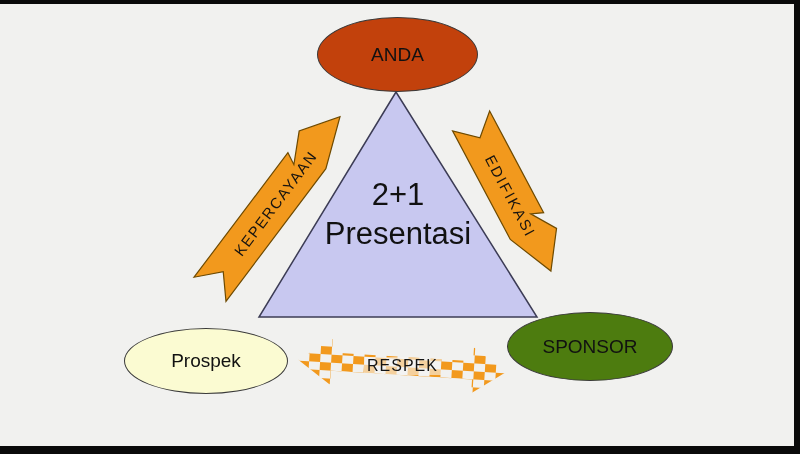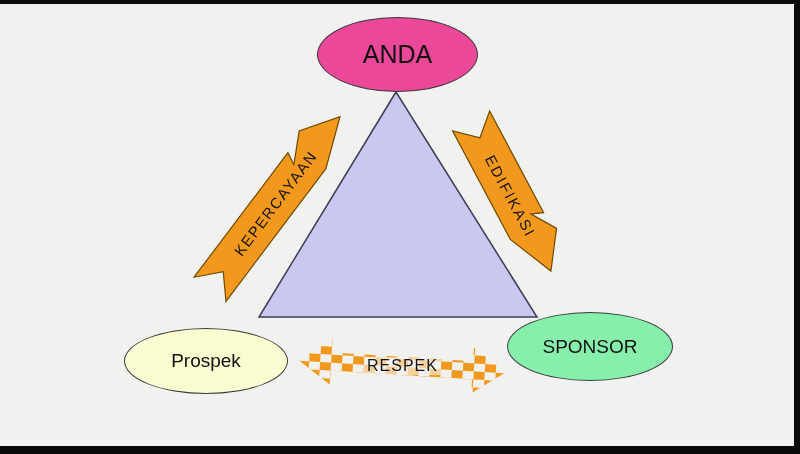--- a/index.html
+++ b/index.html
@@ -29,31 +29,31 @@
     border: 1.5px solid #3a3a3a;
     border-radius: 50%;
     display: flex; flex-direction: column;
     align-items: center; justify-content: center;
     text-align: center;
     box-sizing: border-box;
     line-height: 1.25;
   }
   .node-top {
     left: 317px; top: 17px; width: 161px; height: 75px;
-    background: #ec4899;
-    font-size: 25px;
+    background: #c2410c;
+    font-size: 19px;
   }
   .node-left {
     left: 124px; top: 328px; width: 164px; height: 66px;
     background: #fbfbd2;
     font-size: 19px;
   }
   .node-right {
     left: 507px; top: 312px; width: 166px; height: 69px;
-    background: #86efac;
+    background: #4d7c0f;
     font-size: 19px;
   }
 
   
   .triangle-title {
     position: absolute;
     left: 278px; top: 176px; width: 240px;
     text-align: center;
     font-size: 31px;
     line-height: 1.25;
@@ -108,20 +108,24 @@
 
     <g transform="translate(275,203) rotate(-53)">
       <path d="M -108 -20 L 48 -20 L 42 -8 L 72 -24 L 108 0 L 58 20 L -108 20 L -86 0 Z" fill="#f2991d" stroke="#6e4a00" stroke-width="1.2"></path>
     </g>
 
     <g transform="translate(511,196) rotate(62)">
       <path d="M -85 -21 L 30 -21 L 25 -9 L 50 -25 L 85 0 L 38 21 L -85 21 L -66 0 Z" fill="#f2991d" stroke="#6e4a00" stroke-width="1.2"></path>
     </g>
   </svg>
 
+  <div class="triangle-title">
+    <div>2+1</div>
+    <div>Presentasi</div>
+  </div>
 
   <div class="ribbon-label ribbon-label-left">KEPERCAYAAN</div>
   <div class="ribbon-label ribbon-label-right">EDIFIKASI</div>
 
   <div class="node node-top">
     <div>ANDA</div>
   </div>
 
   <div class="node node-left">
     <div>Prospek</div>

